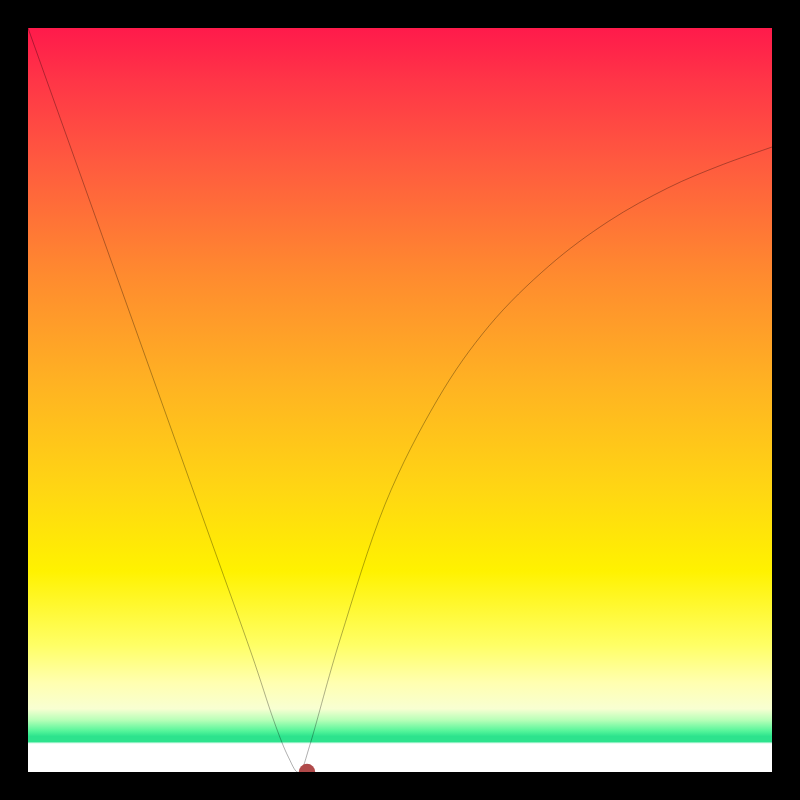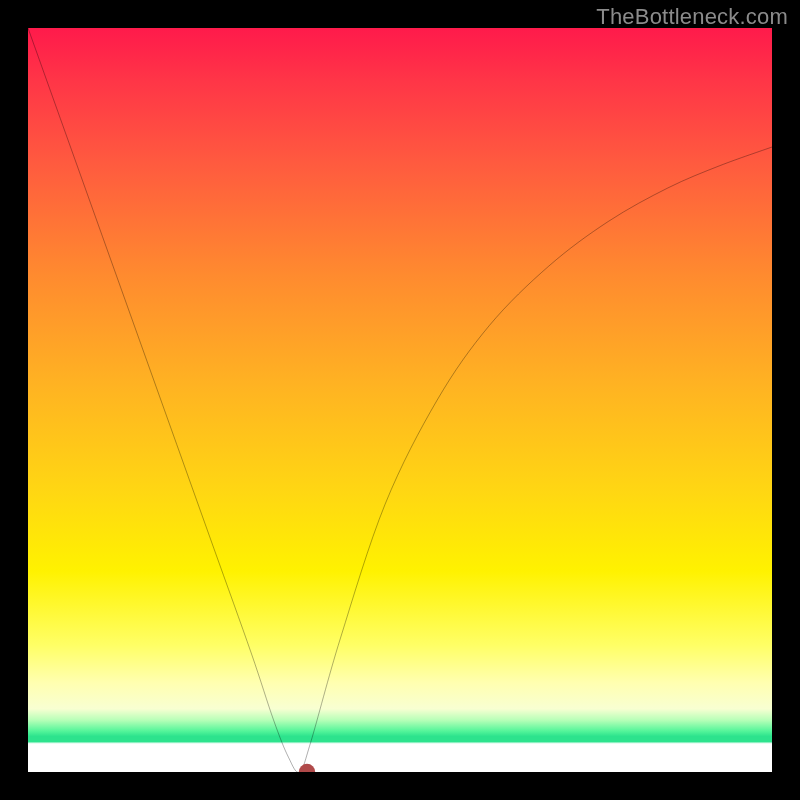--- a/index.html
+++ b/index.html
@@ -77,14 +77,13 @@
 
   <div class="plot-area">
     <div class="gradient-bg"></div>
 
     <svg class="curve-svg" viewBox="0 0 100 100" preserveAspectRatio="none">
       <path id="curve-path" fill="none" stroke="#000000" stroke-width="0.32" vector-effect="non-scaling-stroke" d="M 0.000 0.000 C 0.833 2.333 3.333 9.333 5.000 14.000 C 6.667 18.667 8.333 23.333 10.000 28.000 C 11.667 32.667 13.333 37.333 15.000 42.000 C 16.667 46.667 18.333 51.333 20.000 56.000 C 21.667 60.667 23.333 65.333 25.000 70.000 C 26.667 74.667 28.667 80.167 30.000 84.000 C 31.333 87.833 32.167 90.667 33.000 93.000 C 33.833 95.333 34.417 96.833 35.000 98.000 C 35.583 99.167 36.000 100.333 36.500 100.000 C 37.000 99.667 37.083 99.000 38.000 96.000 C 38.917 93.000 40.333 87.333 42.000 82.000 C 43.667 76.667 45.833 69.333 48.000 64.000 C 50.167 58.667 52.667 54.000 55.000 50.000 C 57.333 46.000 59.500 43.000 62.000 40.000 C 64.500 37.000 67.333 34.333 70.000 32.000 C 72.667 29.667 75.333 27.750 78.000 26.000 C 80.667 24.250 83.500 22.750 86.000 21.500 C 88.500 20.250 90.667 19.417 93.000 18.500 C 95.333 17.583 98.833 16.417 100.000 16.000"></path>
       <circle id="marker-dot" fill="#b04a4a" cx="37.500" cy="100.000" r="1.1"></circle>
     </svg>
   </div>
 
-  <div class="watermark">TheBottleneck.com</div>
 </div>
 
 </body></html>

